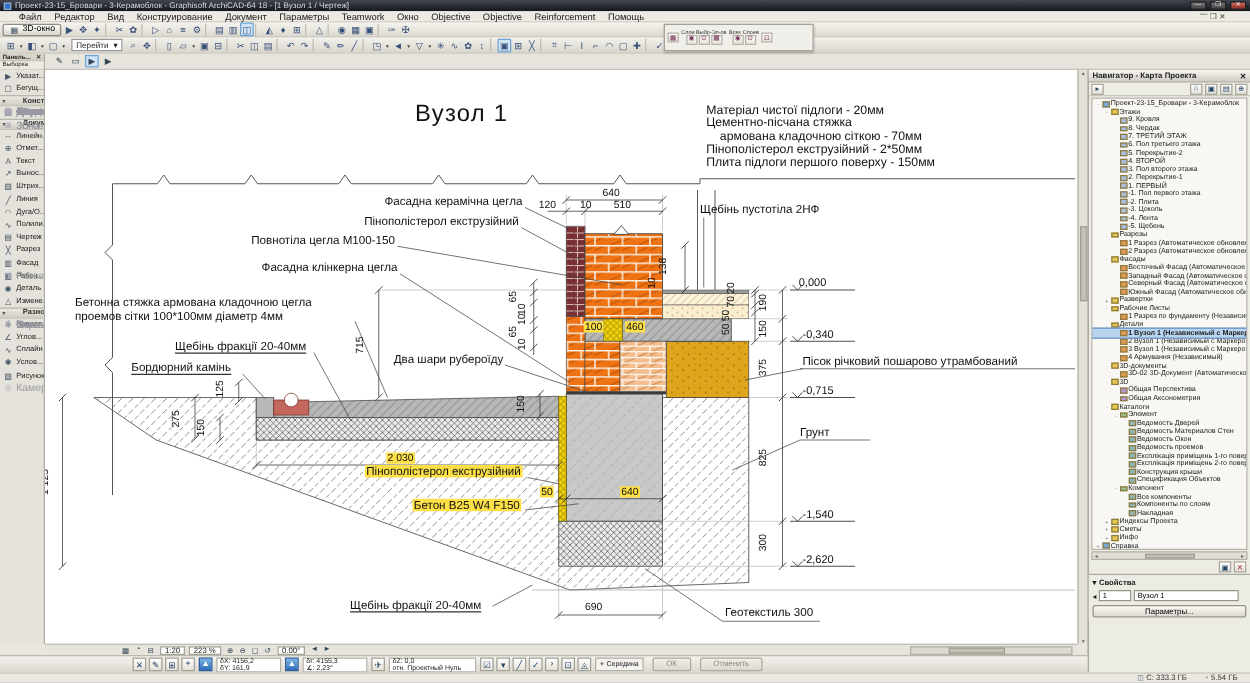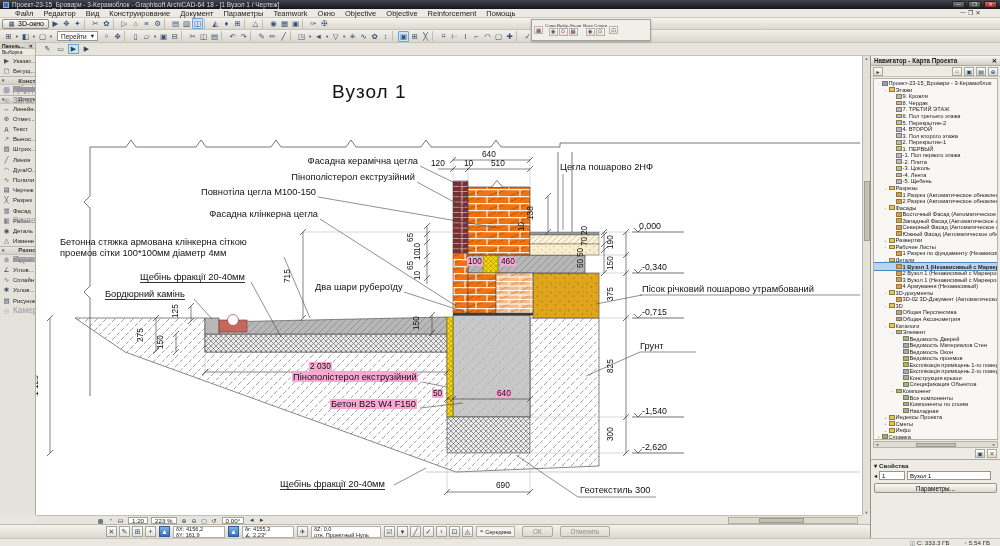--- a/index.html
+++ b/index.html
@@ -50,21 +50,21 @@
 .canvas{position:absolute;left:36px;top:56px;width:826px;height:459px;background:#fff;overflow:hidden}
 .canvas svg{position:absolute;left:0;top:0}
 .dwg-title{position:absolute;font-size:19px;color:#111;letter-spacing:1px}
 .spec{position:absolute;left:529px;top:28px;font-size:9.8px;line-height:10.4px;color:#111}
 .spec div{white-space:pre}
 .lbl{position:absolute;font-size:9.3px;line-height:10px;color:#111;white-space:nowrap}
 .lbl.ul{border-bottom:0.8px solid #333}
 .dim{position:absolute;font-size:8.3px;line-height:9px;color:#111;white-space:nowrap}
 .dimv{transform:rotate(-90deg);transform-origin:0 100%}
 .lvl{position:absolute;font-size:8.8px;line-height:10px;color:#111;white-space:nowrap}
-.wbg{background:#f9a8d4;padding:0 1px}
+.wbg{background:#fde047;padding:0 1px}
 
 .vscroll{position:absolute;left:862px;top:56px;width:8px;height:459px;background:#e3e1d8;border-left:1px solid #b5b2a7;font-size:4px;color:#666;display:flex;flex-direction:column;align-items:center}
 .vthumb{width:6px;height:60px;background:#c3c0b5;border:1px solid #a09d92;margin-top:120px}
 
 .nav{position:absolute;left:870px;top:56px;width:130px;height:482px;background:#ecebe4;border-left:1px solid #97948a;display:flex;flex-direction:column}
 .nav-hdr{height:10px;background:linear-gradient(#f7f6f2,#d0cdc3);border-bottom:1px solid #aeaba0;font-size:6.3px;font-weight:bold;display:flex;align-items:center;justify-content:space-between;padding:0 3px;color:#222}
 .nav-tools{height:11px;display:flex;align-items:center;gap:2px;padding:0 2px;border-bottom:1px solid #c8c5ba}
 .nbtn{width:10px;height:9px;border:1px solid #aaa79c;background:linear-gradient(#fff,#e0ddd4);font-size:6px;display:flex;align-items:center;justify-content:center;color:#246}
 .nav-tools .spring{flex:1}
 .tree{height:362px;overflow:hidden;background:#f8f7f3;margin:1px 2px;border:1px solid #b6b3a8;font-size:5.7px;padding-top:1px}
@@ -603,44 +603,52 @@
 
       <path d="M414,107l6,-6 M491,107l6,-6 M414,116l6,-6 M429,116l6,-6 M491,116l6,-6 M166,319l6,-6 M408,319l6,-6 M408,439l6,-6 M491,439l6,-6 M414,346l6,-6 M408,346l6,-6 M491,346l6,-6 M264,179l6,-6 M264,265l6,-6 M11,265l6,-6 M11,400l6,-6 M117,265l6,-6 M117,298l6,-6 M137,281l6,-6 M137,299l6,-6 M152,253l6,-6 M152,268l6,-6 M393,262l6,-6 M393,280l6,-6 M587,179l6,-6 M587,202l6,-6 M587,220l6,-6 M587,265l6,-6 M587,364l6,-6 M587,400l6,-6 M388,173l6,-6 M388,181l6,-6 M388,189l6,-6 M388,203l6,-6 M388,211l6,-6 M388,225l6,-6 M509,143l6,-6 M509,179l6,-6 M565,179l6,-6 M565,182l6,-6 M565,191l6,-6 M565,197l6,-6 M565,220l6,-6" stroke="#333" stroke-width="0.7" fill="none"></path>
 
       <path d="M596,176 H648 M596,217 H648 M596,262 H648 M596,361 H648 M596,397 H648" stroke="#333" stroke-width="0.7"></path>
       <path d="M598,172 L602,176 L606,172 M598,213 L602,217 L606,213 M598,258 L602,262 L606,258 M598,357 L602,361 L606,357 M598,393 L602,397 L606,393" stroke="#333" stroke-width="0.7" fill="none"></path>
 
       <path d="M384,110 L419,127 M381,126 L429,152 M282,141 L462,172 M284,163 L420,250 M248,201 L274,262 M215,226 L245,281 M158,243 L176,263 M368,236 L432,257 M527,118 L527,174 M604,239 H824 M606,239 L560,248 M604,296 H660 M604,296 L550,320 M386,326 L411,331 M384,352 L427,347 M358,429 L390,412 M542,441 H620 M542,441 L480,399" stroke="#444" stroke-width="0.6" fill="none"></path>
     </svg>
 
     <div class="dwg-title" style="left:296px;top:25px">Вузол 1</div>
+    <div class="spec">
+
+    <div>Матеріал чистої підлоги - 20мм</div>
+        <div>Цементно-пісчана стяжка</div>
+        <div>    армована кладочною сіткою - 70мм</div>
+        <div>Пінополістерол екструзійний - 2*50мм</div>
+        <div>Плита підлоги першого поверху - 150мм</div>
+      </div>
 
     <div class="lbl" style="right:444px;top:100px">Фасадна керамічна цегла</div>
     <div class="lbl" style="right:447px;top:116px">Пінополістерол екструзійний</div>
     <div class="lbl" style="right:546px;top:131px">Повнотіла цегла М100-150</div>
     <div class="lbl" style="right:544px;top:153px">Фасадна клінкерна цегла</div>
-    <div class="lbl" style="left:24px;top:181px">Бетонна стяжка армована клінкерна сіткою</div>
+    <div class="lbl" style="left:24px;top:181px">Бетонна стяжка армована кладочною цегла</div>
     <div class="lbl" style="left:24px;top:192px">проемов сітки 100*100мм діаметр 4мм</div>
     <div class="lbl ul" style="left:104px;top:216px">Щебінь фракції 20-40мм</div>
     <div class="lbl ul" style="left:69px;top:233px">Бордюрний камінь</div>
     <div class="lbl" style="left:279px;top:226px">Два шари рубероїду</div>
-    <div class="lbl" style="left:524px;top:106px">Цегла пошарово 2НФ</div>
+    <div class="lbl" style="left:524px;top:106px">Щебінь пустотіла 2НФ</div>
     <div class="lbl" style="left:606px;top:228px">Пісок річковий пошарово утрамбований</div>
     <div class="lbl" style="left:604px;top:285px">Грунт</div>
     <div class="lbl wbg" style="left:256px;top:316px">Пінополістерол екструзійний</div>
     <div class="lbl wbg" style="left:294px;top:343px">Бетон B25 W4 F150</div>
     <div class="lbl ul" style="left:244px;top:423px">Щебінь фракції 20-40мм</div>
     <div class="lbl" style="left:544px;top:429px">Геотекстиль 300</div>
 
     <div class="dim" style="left:446px;top:94px">640</div>
     <div class="dim" style="left:395px;top:103px">120</div>
     <div class="dim" style="left:428px;top:103px">10</div>
     <div class="dim" style="left:455px;top:103px">510</div>
     <div class="dim wbg" style="left:273px;top:306px">2 030</div>
-    <div class="dim" style="left:460px;top:425px">690</div>
+    <div class="dim" style="left:432px;top:425px">690</div>
     <div class="dim wbg" style="left:460px;top:333px">640</div>
     <div class="dim wbg" style="left:396px;top:333px">50</div>
     <div class="dim wbg" style="left:431px;top:201px">100</div>
     <div class="dim wbg" style="left:464px;top:201px">460</div>
     <div class="dim dimv" style="left:256px;top:218px">715</div>
     <div class="dim dimv" style="left:4px;top:331px">1 125</div>
     <div class="dim dimv" style="left:109px;top:277px">275</div>
     <div class="dim dimv" style="left:129px;top:284px">150</div>
     <div class="dim dimv" style="left:144px;top:253px">125</div>
     <div class="dim dimv" style="left:385px;top:265px">150</div>

